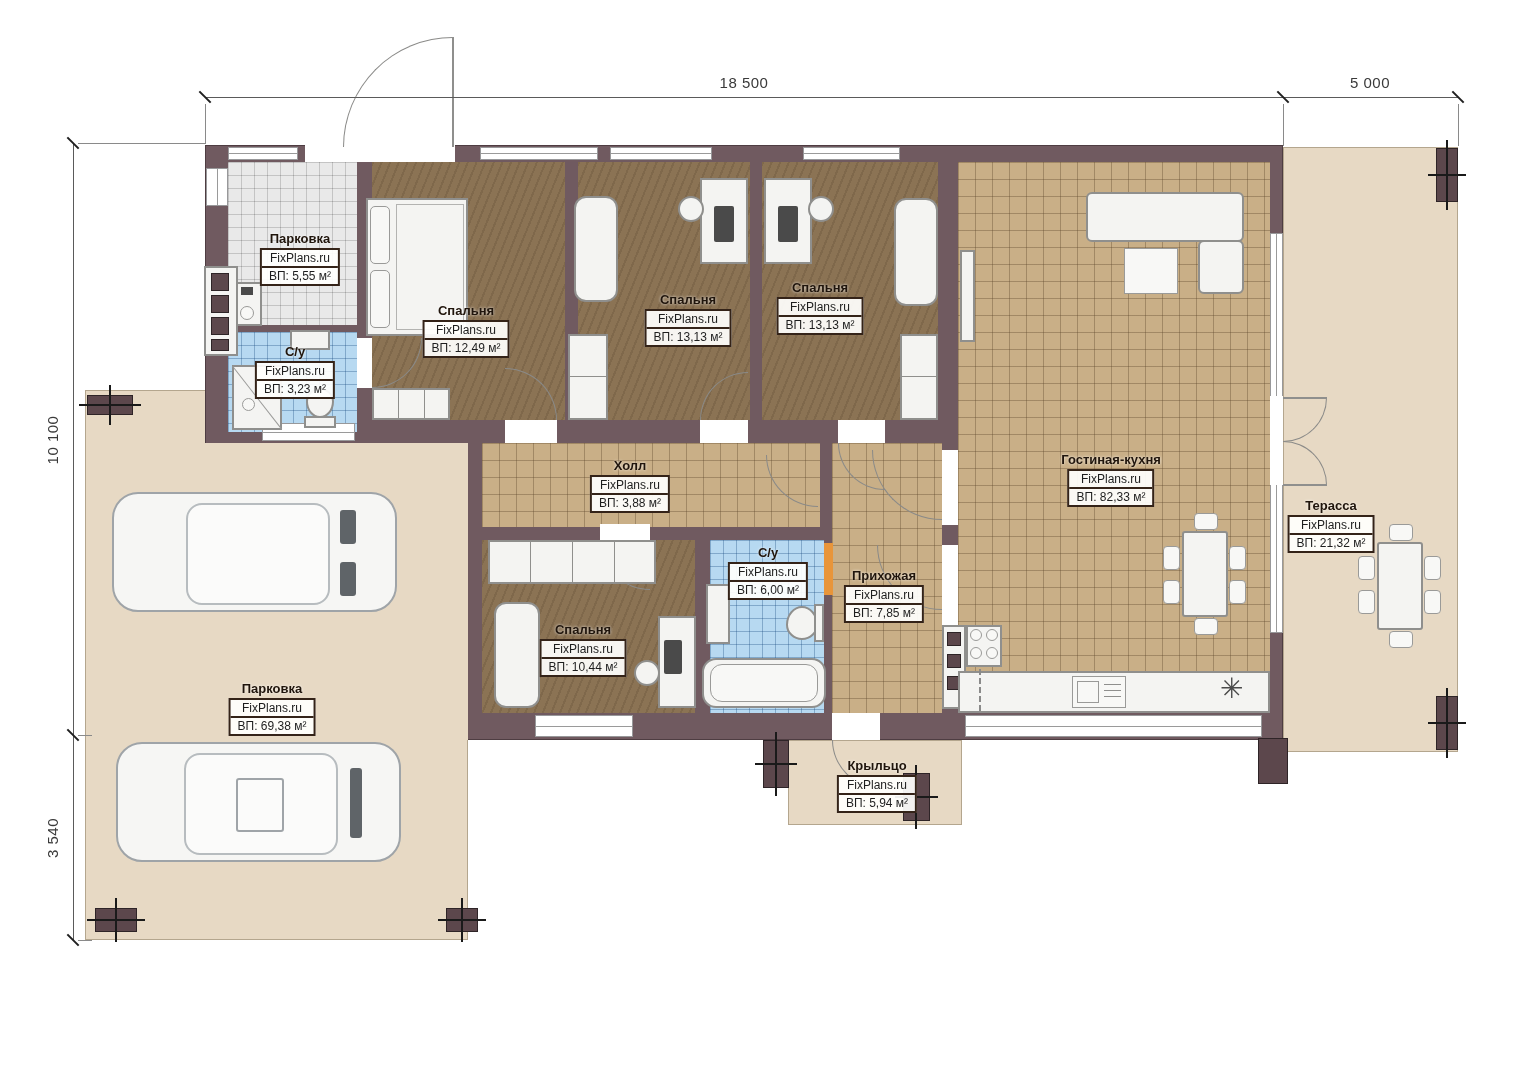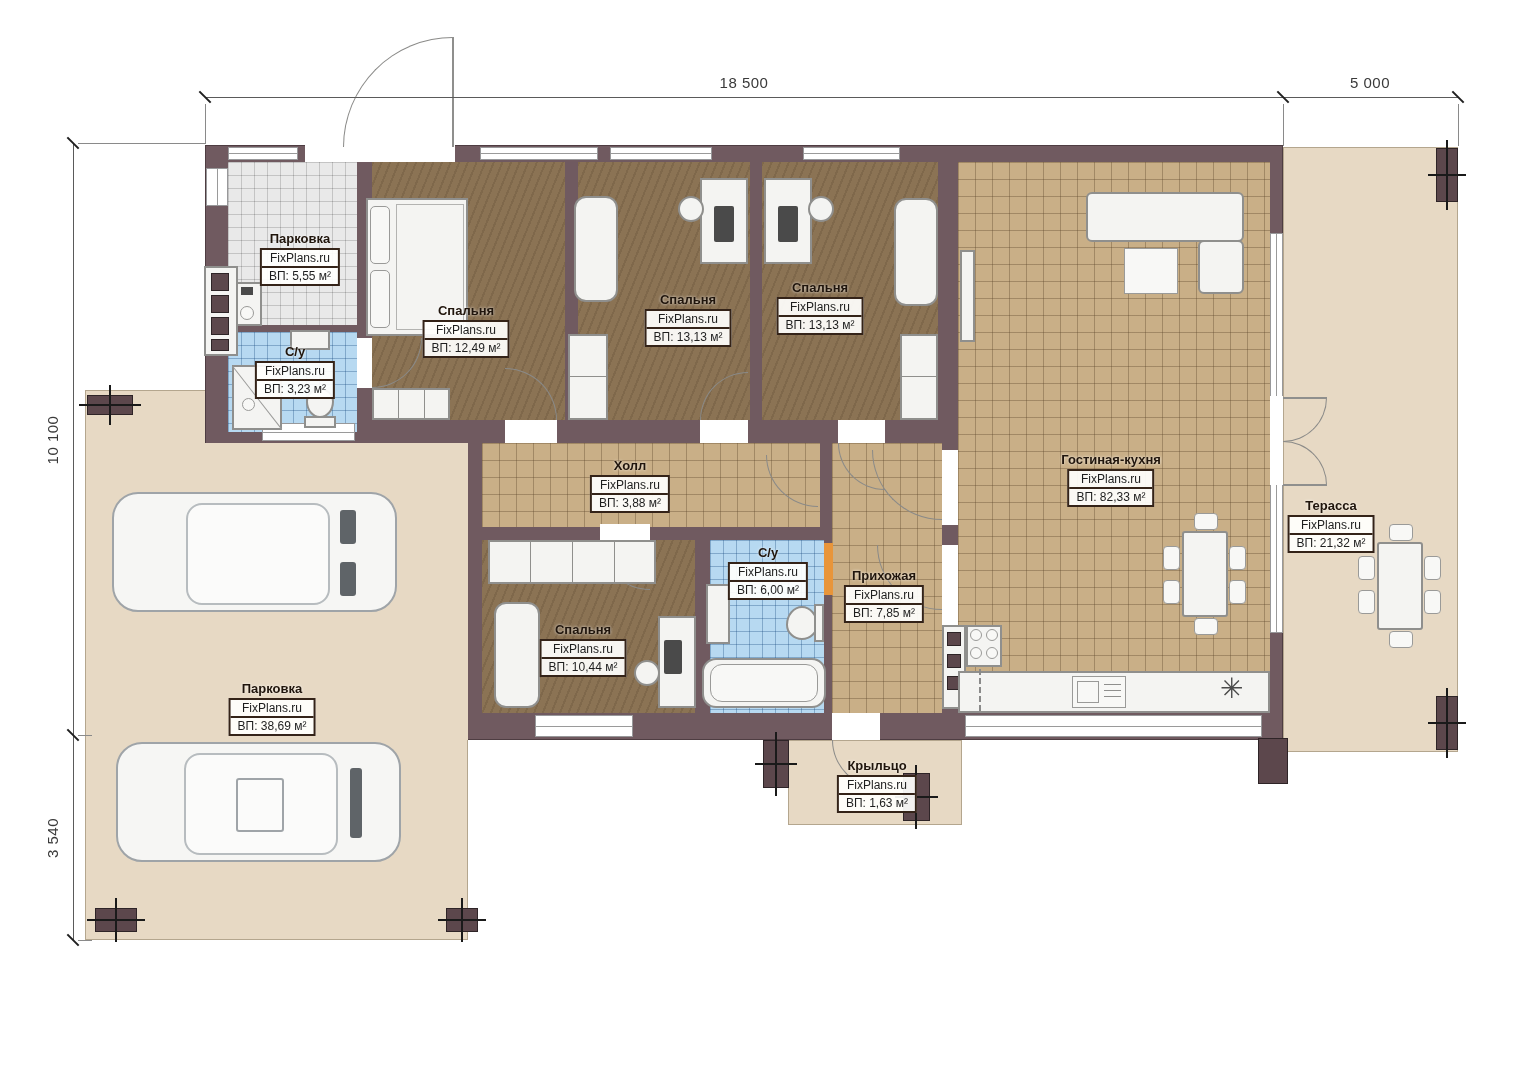--- a/index.html
+++ b/index.html
@@ -310,26 +310,26 @@
     <div class="row">ВП: 10,44 м²</div></div>
   </div>
   <div class="room-label" style="left:1331px;top:498px;">
     <div class="rname">Терасса</div>
     <div class="rbox"><div class="row">FixPlans.ru</div>
     <div class="row">ВП: 21,32 м²</div></div>
   </div>
   <div class="room-label" style="left:272px;top:681px;">
     <div class="rname">Парковка</div>
     <div class="rbox"><div class="row">FixPlans.ru</div>
-    <div class="row">ВП: 38,69 м²</div></div>
+    <div class="row">ВП: 69,38 м²</div></div>
   </div>
   <div class="room-label" style="left:877px;top:758px;">
     <div class="rname">Крыльцо</div>
     <div class="rbox"><div class="row">FixPlans.ru</div>
-    <div class="row">ВП: 1,63 м²</div></div>
+    <div class="row">ВП: 5,94 м²</div></div>
   </div>
 
   <div class="abs dimline" style="left:205px;top:97px;width:1253px;height:1px;"></div>
   <div class="slash" style="left:205px;top:97px;"></div>
   <div class="slash" style="left:1283px;top:97px;"></div>
   <div class="slash" style="left:1458px;top:97px;"></div>
   <div class="dimtext" style="left:744px;top:74px;transform:translateX(-50%);">18 500</div>
   <div class="dimtext" style="left:1370px;top:74px;transform:translateX(-50%);">5 000</div>
   <div class="abs ext" style="left:205px;top:104px;width:1px;height:40px;"></div>
   <div class="abs ext" style="left:1283px;top:104px;width:1px;height:42px;"></div>

